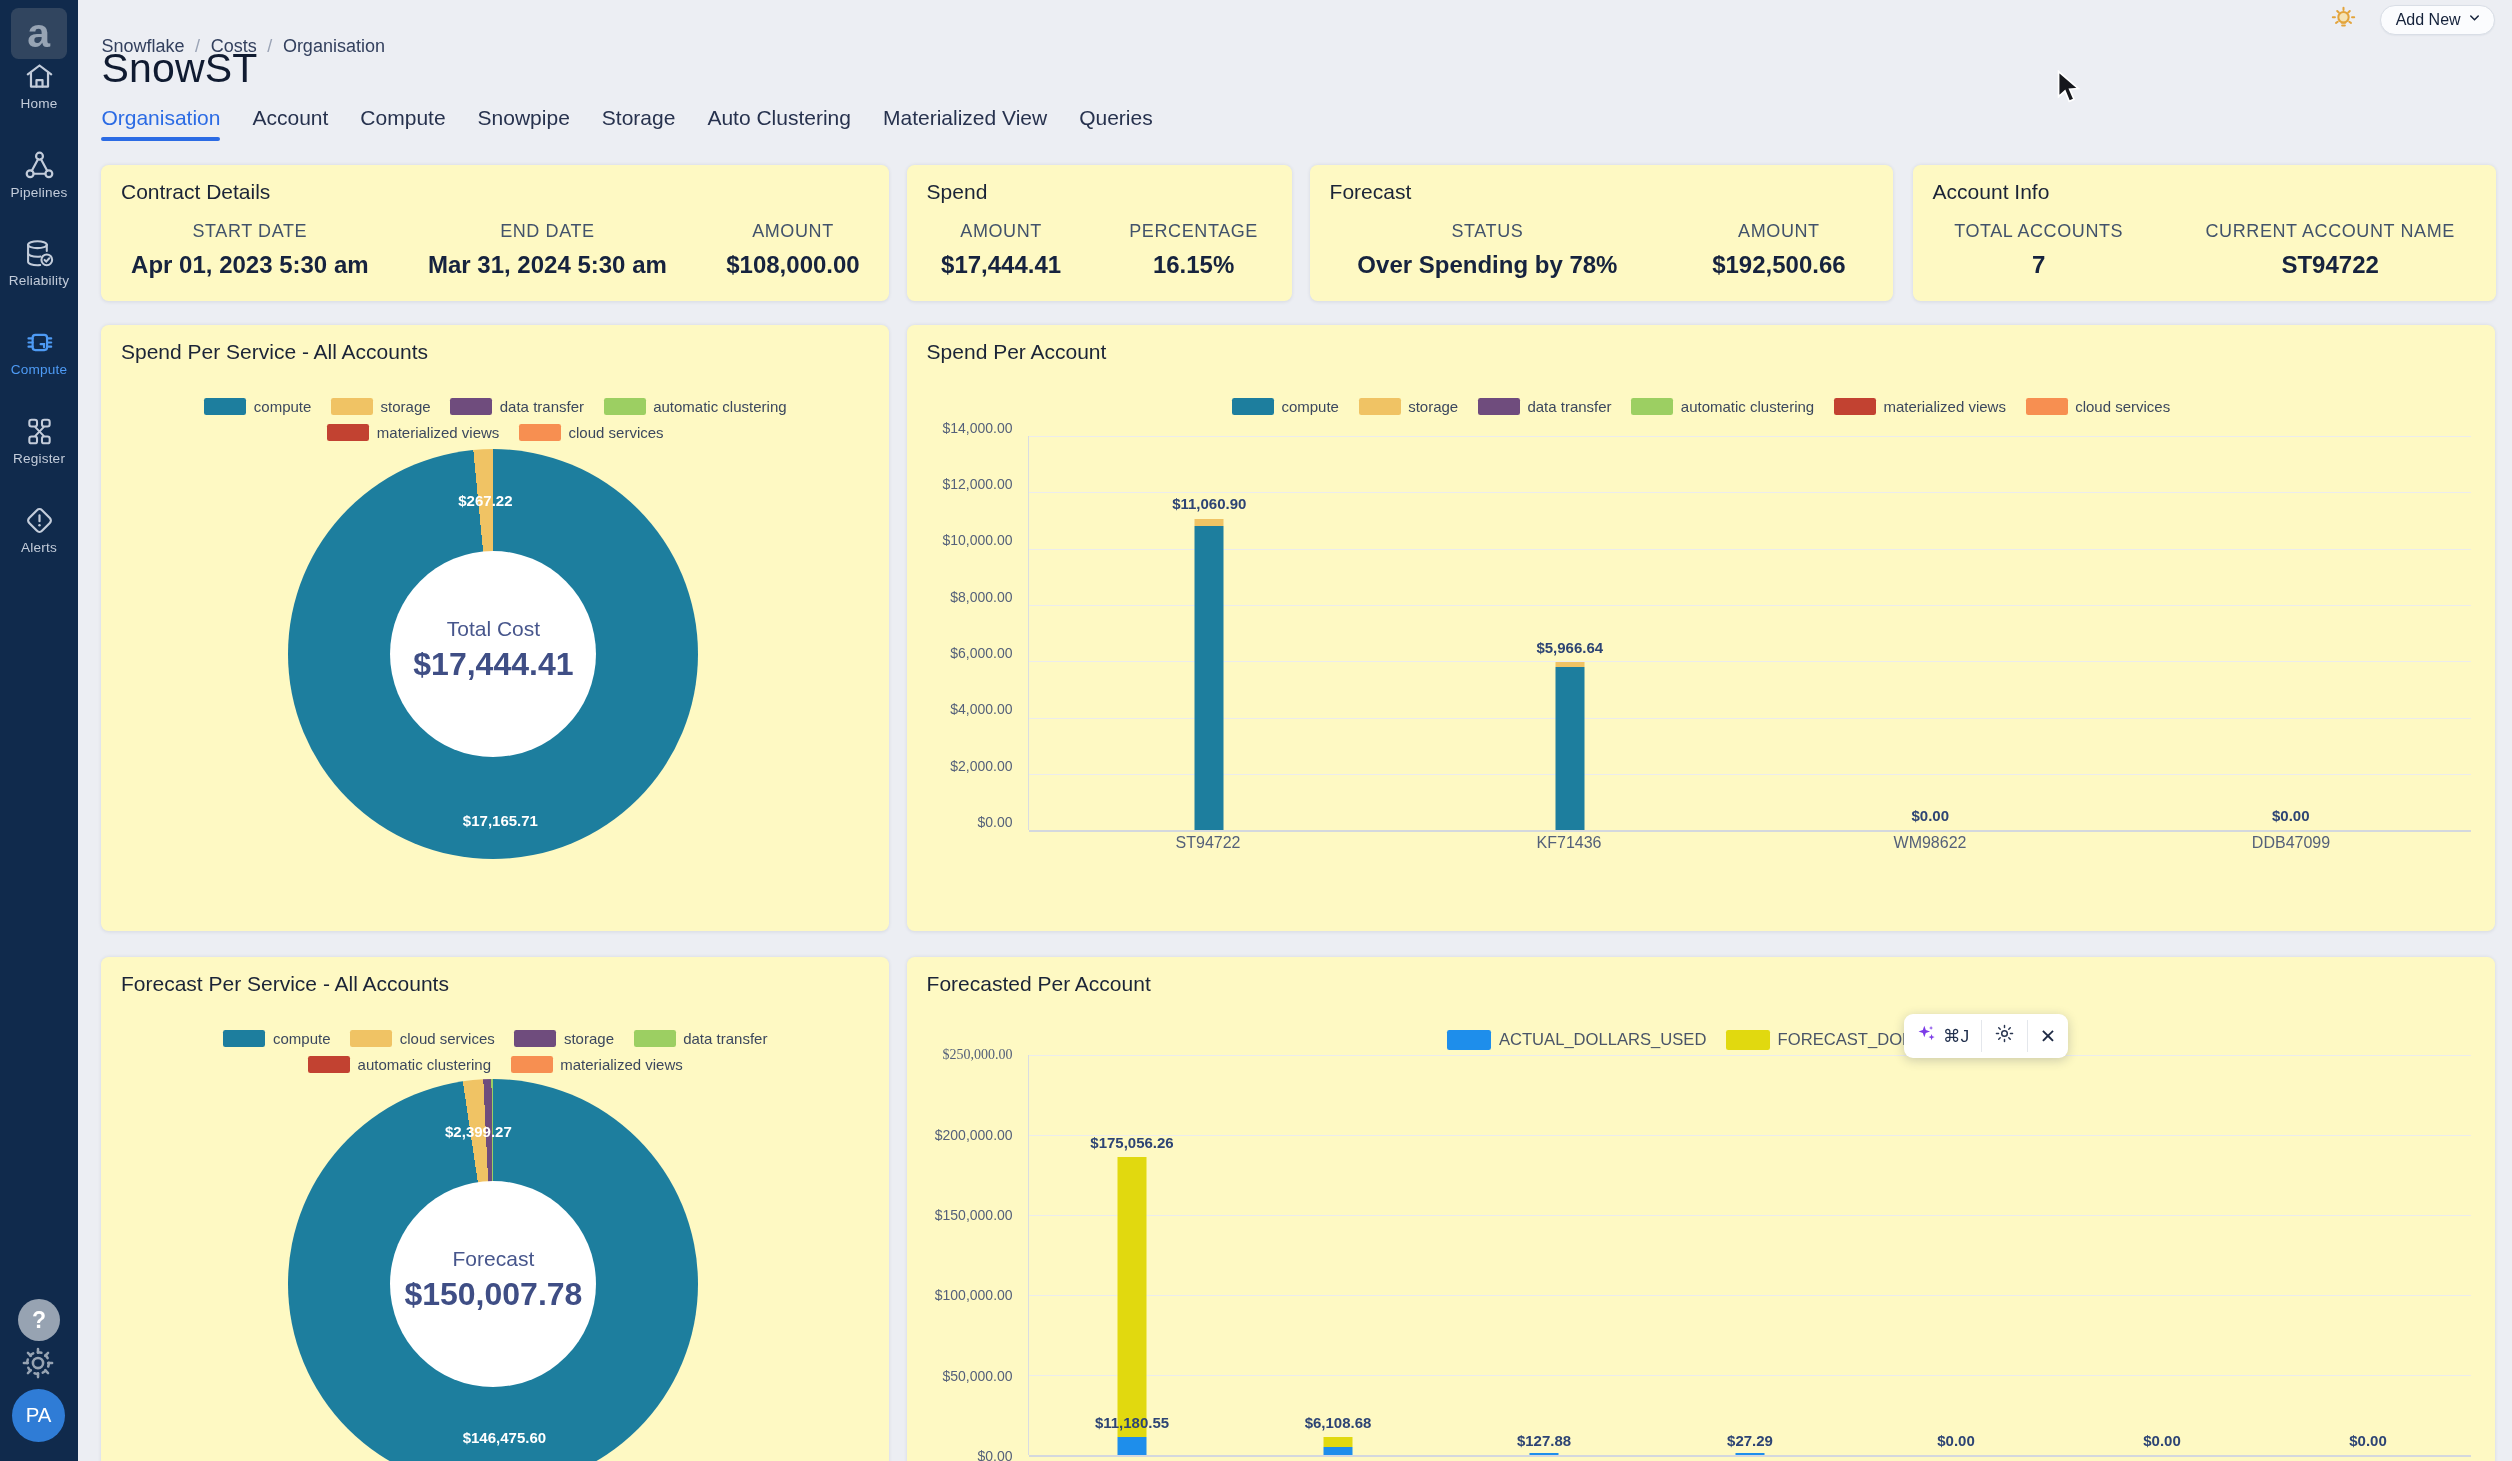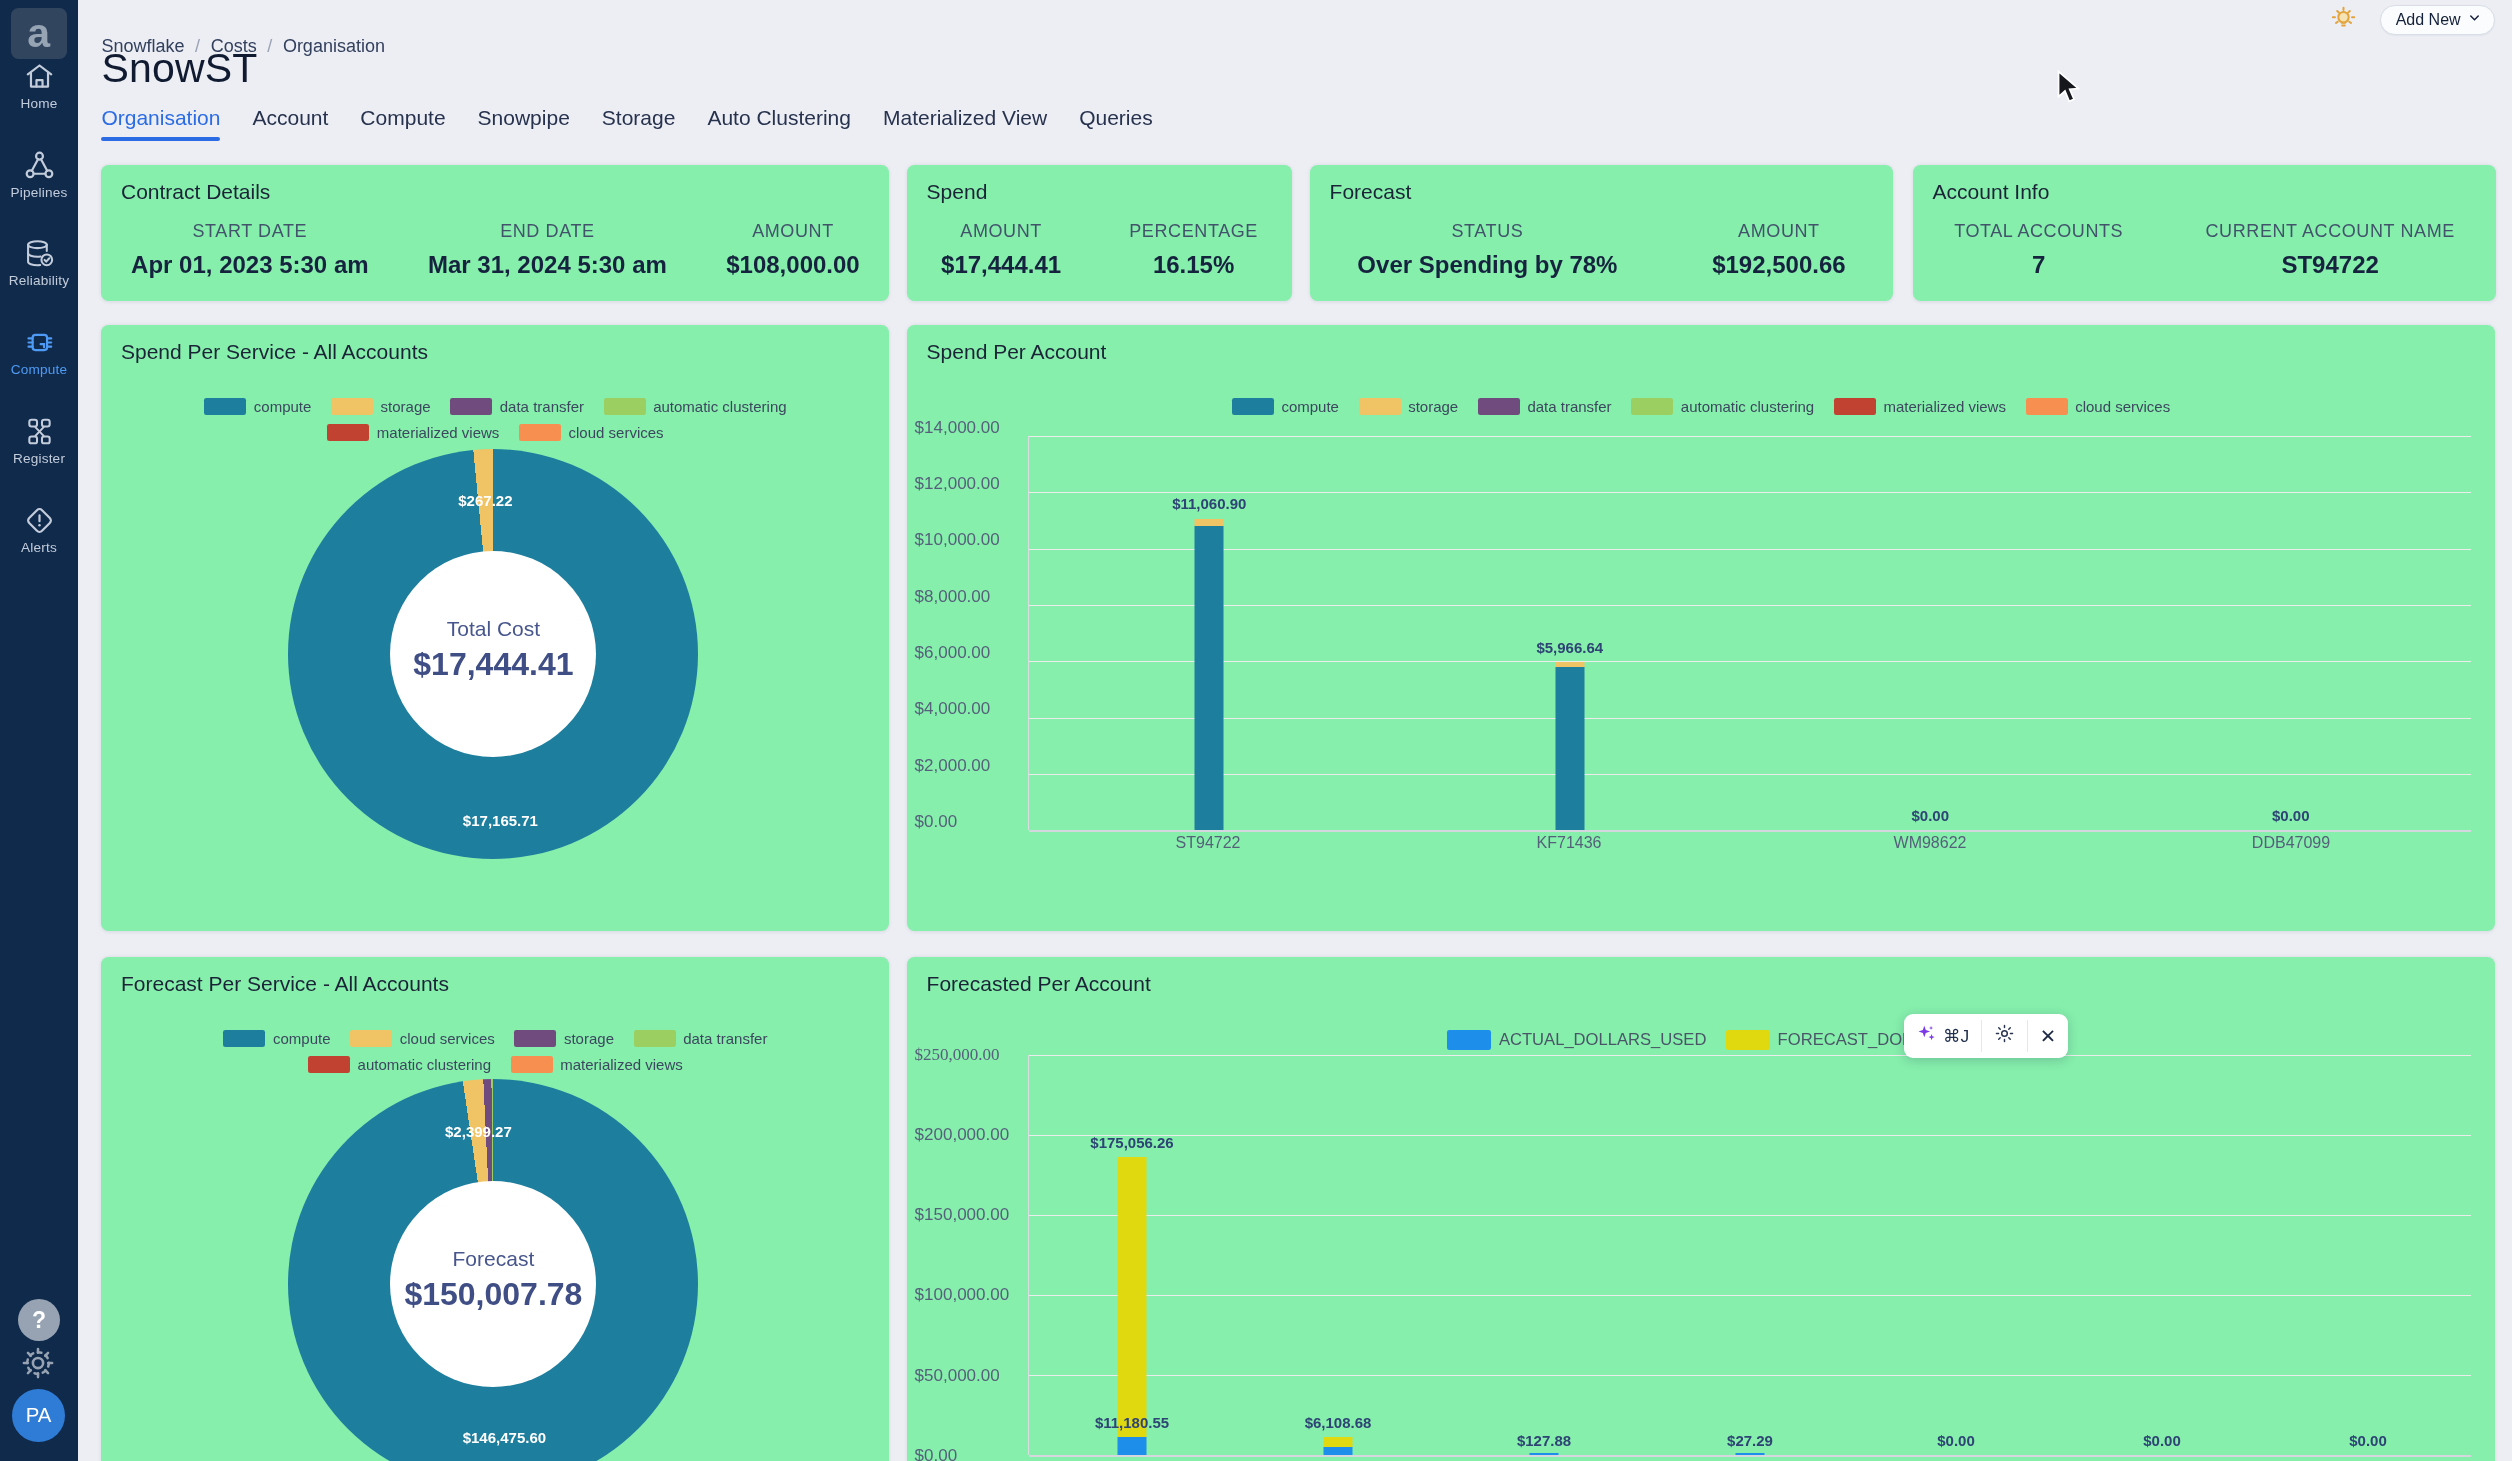--- a/index.html
+++ b/index.html
@@ -35,21 +35,21 @@
   .bulb svg { width:27px; height:27px; }
   .add-new { height:30px; border:0.8px solid #D9DEE6; border-radius:15px; background:#FBFCFE; display:flex; align-items:center;
     gap:6px; padding:0 12px 0 15px; font-size:16px; color:#14213A; cursor:pointer; box-shadow:0 0.8px 1.5px rgba(23,43,77,.06); }
   .add-new svg { width:15px; height:15px; }
   .page-title { position:absolute; left:23.4px; top:45px; font-size:41px; font-weight:500; color:#101B31; letter-spacing:0.2px; }
   .tabs { position:absolute; left:23.4px; top:106px; display:flex; gap:32px; }
   .tab { font-size:21px; color:#27324E; padding-bottom:10.6px; position:relative; cursor:pointer; }
   .tab.active { color:#2B6BE4; }
   .tab.active::after { content:""; position:absolute; left:0; right:0; bottom:0; height:3.8px; border-radius:2.3px; background:#2B6BE4; }
   
-  .card { position:absolute; background:#86efac; border-radius:7.6px; box-shadow:0 0.8px 3.8px rgba(23,43,77,.10); }
+  .card { position:absolute; background:#fef9c3; border-radius:7.6px; box-shadow:0 0.8px 3.8px rgba(23,43,77,.10); }
   .sc-title { position:absolute; left:19.6px; top:15px; font-size:21px; font-weight:500; color:#1B2437; }
   .sc-fields { position:absolute; left:0; right:0; top:56px; display:flex; justify-content:space-around; }
   .sc-field { text-align:center; }
   .sc-label { font-size:18px; color:#42536B; letter-spacing:0.6px; }
   .sc-value { margin-top:9px; font-size:24px; font-weight:bold; color:#16233E; }
   
   .legend-rows { position:absolute; left:0; right:0; top:73px; display:flex; flex-direction:column; gap:9px; }
   .legend-row { display:flex; justify-content:center; gap:19.6px; }
   .legend-item { display:flex; align-items:center; gap:7.6px; cursor:pointer; }
   .legend-swatch { width:42px; height:16.6px; border-radius:2.3px; }
@@ -58,21 +58,21 @@
   .legend2 .legend-swatch { width:44px; height:19.6px; }
   .donut { position:absolute; border-radius:50%; }
   .donut-hole { position:absolute; background:#fff; border-radius:50%; }
   .donut-center { position:absolute; text-align:center; }
   .donut-center-title { font-size:21px; color:#47568C; }
   .donut-center-value { margin-top:4.5px; font-size:32px; font-weight:bold; color:#3F4E85; }
   .slice-label { position:absolute; transform:translate(-50%,-50%); font-size:15px; font-weight:bold; color:#fff; white-space:nowrap; }
   .plot { position:absolute; border-left:1.5px solid #D9DCE1; }
   .gridline { position:absolute; left:0; right:0; height:0.8px; background:#ECECEC; }
   .gridline.base { background:#D4D8DE; height:1.5px; }
-  .ytick { position:absolute; text-align:left; font-size:17px; color:#55617A; transform:translateY(-50%); }
+  .ytick { position:absolute; text-align:right; font-size:14px; color:#55617A; transform:translateY(-50%); }
   .slots { position:absolute; inset:0; display:flex; }
   .slot { flex:1; position:relative; }
   .bar { position:absolute; left:50%; transform:translateX(-50%); bottom:0; width:29px; display:flex; flex-direction:column-reverse; }
   .bar-seg { width:100%; }
   .bar-label { position:absolute; left:50%; transform:translateX(-50%); font-size:15px; font-weight:bold; color:#2D4474; white-space:nowrap; }
   .cat-label { position:absolute; transform:translateX(-50%); font-size:16px; color:#55617A; white-space:nowrap; }
   
   .overlay-toolbar { position:absolute; display:flex; align-items:stretch; background:#fff; border-radius:9px;
     box-shadow:0 2.3px 10.6px rgba(23,43,77,.22); z-index:40; height:44px; }
   .ot-btn { display:flex; align-items:center; justify-content:center; gap:6px; padding:0 12px; cursor:pointer; font-size:17.4px; color:#23314E; }

